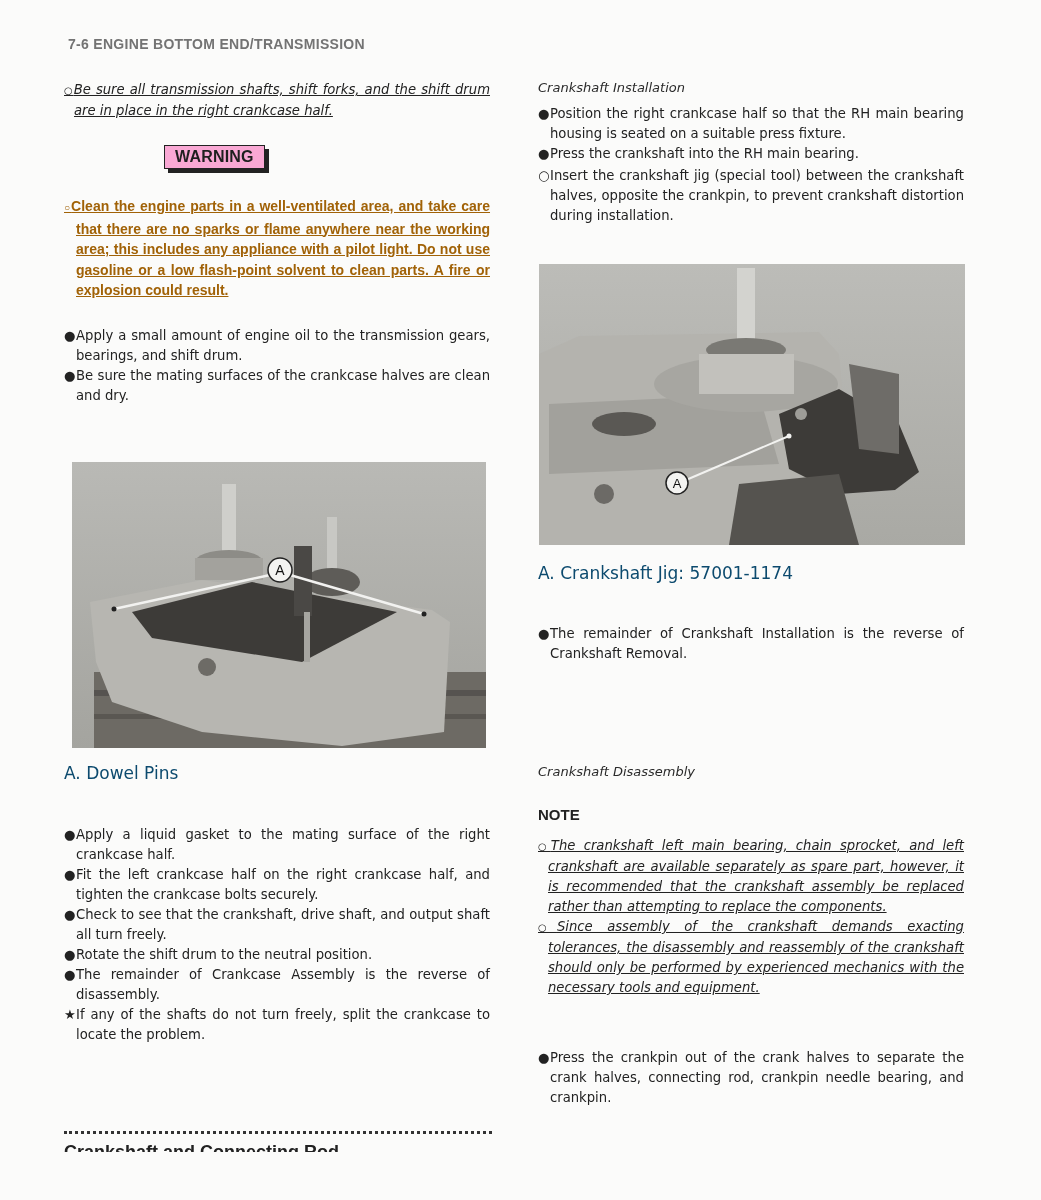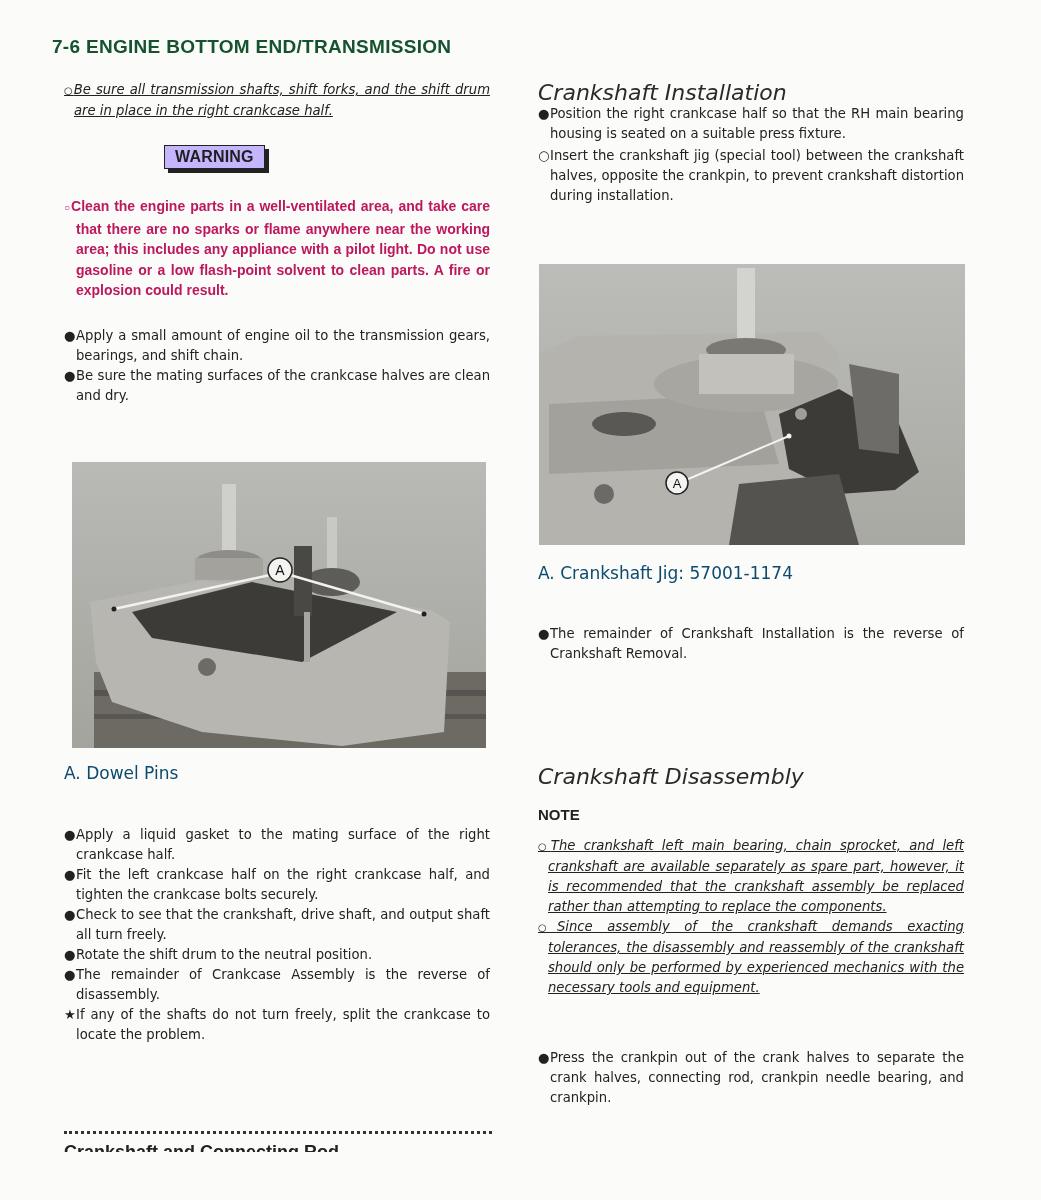--- a/index.html
+++ b/index.html
@@ -4,24 +4,24 @@
 <style>
   html, body { margin: 0; padding: 0; }
   body {
     width: 1041px; height: 1200px; overflow: hidden;
     background: #fbfbfa;
     font-family: "DejaVu Sans", sans-serif;
     color: #1f1f1f;
     position: relative;
   }
   .page-title {
-    position: absolute; left: 52px; top: 36px;
+    position: absolute; left: 68px; top: 36px;
     font-family: "Liberation Sans", sans-serif;
-    font-weight: bold; font-size: 19px; letter-spacing: 0.3px;
-    color: #14532d;
+    font-weight: bold; font-size: 14px; letter-spacing: 0.3px;
+    color: #737373;
   }
   .col { position: absolute; }
   .col-left { left: 64px; width: 426px; }
   .col-right { left: 538px; width: 426px; }
 
   .it-note {
     font-family: "Liberation Sans", sans-serif;
     font-style: italic; font-size: 14px; line-height: 20px;
     color: #262626;
     text-decoration: underline;
@@ -30,42 +30,42 @@
     font-family: "DejaVu Sans", sans-serif;
     font-size: 13.2px; line-height: 20px; color: #222;
     text-align: justify;
     padding-left: 12px; text-indent: -12px;
     margin: 0;
   }
   .para .mark { display: inline-block; width: 12px; text-indent: 0; }
   .bold-warn {
     font-family: "Liberation Sans", sans-serif;
     font-weight: bold; font-size: 14px; line-height: 20.5px;
-    text-align: justify; color: #be185d;
-    padding-left: 12px; text-indent: -12px;
+    text-align: justify; color: #a16207;
+    padding-left: 12px; text-indent: -12px; text-decoration: underline;
   }
   .warning-box-wrap { position: absolute; left: 164px; top: 145px; }
   .warning-box {
     position: relative;
-    border: 1.5px solid #222; background: #c4b5fd;
+    border: 1.5px solid #222; background: #f9a8d4;
     padding: 2px 10px; font-family: "Liberation Sans", sans-serif;
     font-weight: bold; font-size: 16px; letter-spacing: 0.2px;
     box-shadow: 4px 4px 0 #222;
   }
   .photo {
     position: absolute; overflow: hidden;
     background: #9a9a97;
   }
   .caption {
     font-family: "DejaVu Sans", sans-serif;
     font-size: 17px; color: #0c4a6e;
   }
   .section-head {
     font-family: "DejaVu Sans", sans-serif;
-    font-style: italic; font-size: 22px; color: #2a2a2a;
+    font-style: italic; font-size: 13px; color: #2a2a2a;
   }
   .note-title {
     font-family: "Liberation Sans", sans-serif; font-weight: bold;
     font-size: 15px; color: #222;
   }
   .dotted-rule {
     position: absolute; left: 64px; top: 1131px; width: 428px;
     border-top: 3px dotted #333;
   }
   .cut-heading {
@@ -90,21 +90,21 @@
   <div class="warning-box">WARNING</div>
 </div>
 
 <div class="col col-left" style="top:196px;">
   <p class="bold-warn" style="margin:0;">
     <span style="font-weight:normal;font-size:10px;">○</span><span>Clean the engine parts in a well-ventilated area, and take care that there are no sparks or flame anywhere near the working area; this includes any appliance with a pilot light.  Do not use gasoline or a low flash-point solvent to clean parts.  A fire or explosion could result.</span>
   </p>
 </div>
 
 <div class="col col-left" style="top:326px;">
-  <p class="para"><span class="mark">●</span><span>Apply a small amount of engine oil to the transmission gears, bearings, and shift chain.</span></p>
+  <p class="para"><span class="mark">●</span><span>Apply a small amount of engine oil to the transmission gears, bearings, and shift drum.</span></p>
   <p class="para"><span class="mark">●</span><span>Be sure the mating surfaces of the crankcase halves are clean and dry.</span></p>
 </div>
 
 <div class="photo" style="left:72px; top:462px; width:414px; height:286px;">
   <svg width="414" height="286" viewBox="0 0 414 286">
     <defs>
       <linearGradient id="bgL" x1="0" y1="0" x2="0" y2="1">
         <stop offset="0" stop-color="#b9b9b5"></stop>
           <stop offset="1" stop-color="#a4a49f"></stop>
       </linearGradient>
@@ -147,20 +147,21 @@
   <p class="para"><span class="mark">★</span><span>If any of the shafts do not turn freely, split the crankcase to locate the problem.</span></p>
 </div>
 
 <div class="dotted-rule"></div>
 <div class="cut-heading">Crankshaft and Connecting Rod</div>
 
 <div class="col col-right section-head" style="top:80px;">Crankshaft Installation</div>
 
 <div class="col col-right" style="top:104px;">
   <p class="para"><span class="mark">●</span><span>Position the right crankcase half so that the RH main bearing housing is seated on a suitable press fixture.</span></p>
+  <p class="para"><span class="mark">●</span><span>Press the crankshaft into the RH main bearing.</span></p>
   <p class="para" style="margin-top:2px;"><span class="mark">○</span><span>Insert the crankshaft jig (special tool) between the crankshaft halves, opposite the crankpin, to prevent crankshaft distortion during installation.</span></p>
 </div>
 
 <div class="photo" style="left:539px; top:264px; width:426px; height:281px;">
   <svg width="426" height="281" viewBox="0 0 426 281">
     <defs>
       <linearGradient id="bgR" x1="0" y1="0" x2="0" y2="1">
         <stop offset="0" stop-color="#bcbcb8"></stop>
           <stop offset="1" stop-color="#a9a9a4"></stop>
       </linearGradient>

